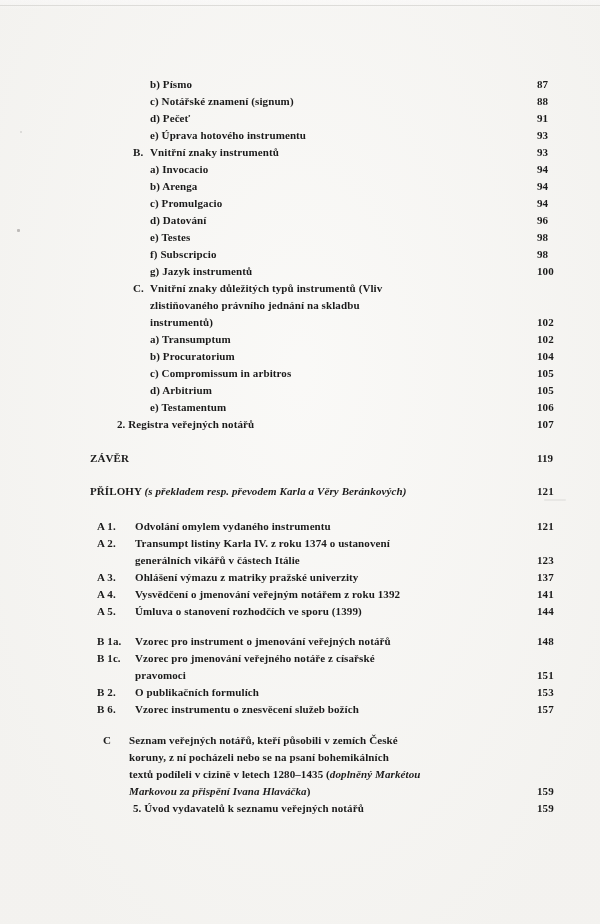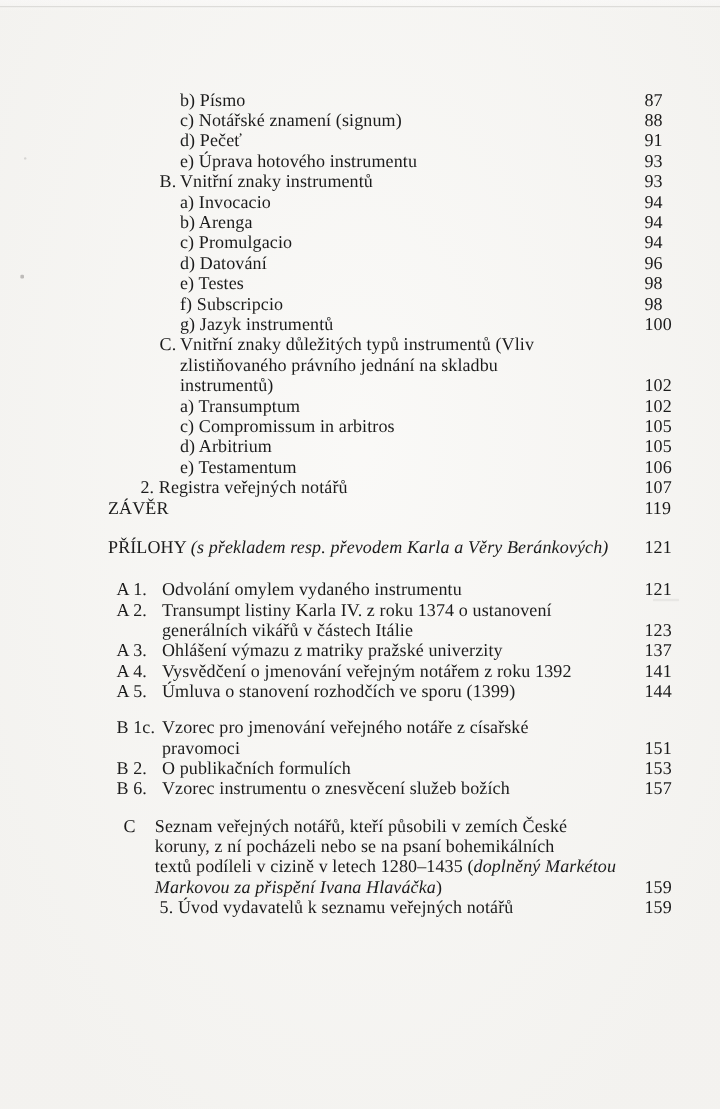--- a/index.html
+++ b/index.html
@@ -20,25 +20,26 @@
     position:absolute;left:0;top:5px;width:600px;height:1px;
     background:#dddcd9;
   }
   .speck{position:absolute;background:#8f8d8a;opacity:.55;border-radius:1px;}
   .speck.s1{left:17px;top:229px;width:3px;height:3px;}
   .speck.s2{left:20px;top:131px;width:2px;height:2px;opacity:.3;}
   .speck.s3{left:544px;top:499px;width:22px;height:2px;opacity:.12;border-radius:2px;}
 
   .toc{
     position:absolute;left:90px;top:76px;right:33px;
-    font-size:15px;line-height:17px;color:#1b1b1b;
+    font-size:11px;line-height:17px;color:#1b1b1b;
     letter-spacing:.1px;
+    font-weight:bold;
   }
   .block{margin:0;}
-  .block-zaver{}
+  .block-zaver{margin-top:17px;}
   .block-prilohy-heading{margin-top:16px;}
   .block-prilohy-a{margin-top:18px;}
   .block-prilohy-b{margin-top:13px;}
   .block-prilohy-c{margin-top:14px;}
 
   .entry{display:flex;align-items:flex-end;}
   .body{flex:1 1 auto;position:relative;min-width:0;}
   .line{white-space:nowrap;}
   .label{position:absolute;top:0;}
 
@@ -149,20 +150,26 @@
           <div class="pg">102</div>
         </div>
         <div class="entry l3">
           <div class="body">
             <div class="line"><span>a) Transumptum</span></div>
           </div>
           <div class="pg">102</div>
         </div>
         <div class="entry l3">
           <div class="body">
+            <div class="line"><span>b) Procuratorium</span></div>
+          </div>
+          <div class="pg">104</div>
+        </div>
+        <div class="entry l3">
+          <div class="body">
             <div class="line"><span>c) Compromissum in arbitros</span></div>
           </div>
           <div class="pg">105</div>
         </div>
         <div class="entry l3">
           <div class="body">
             <div class="line"><span>d) Arbitrium</span></div>
           </div>
           <div class="pg">105</div>
         </div>
@@ -227,20 +234,27 @@
         </div>
         <div class="entry app">
           <div class="body">
             <span class="label">A 5.</span>
             <div class="line"><span>Úmluva o stanovení rozhodčích ve sporu (1399)</span></div>
           </div>
           <div class="pg">144</div>
         </div>
       </div>
       <div class="block block-prilohy-b">
+        <div class="entry app">
+          <div class="body">
+            <span class="label">B 1a.</span>
+            <div class="line"><span>Vzorec pro instrument o jmenování veřejných notářů</span></div>
+          </div>
+          <div class="pg">148</div>
+        </div>
         <div class="entry app">
           <div class="body">
             <span class="label">B 1c.</span>
             <div class="line"><span>Vzorec pro jmenování veřejného notáře z císařské</span></div>
             <div class="line"><span>pravomoci</span></div>
           </div>
           <div class="pg">151</div>
         </div>
         <div class="entry app">
           <div class="body">

